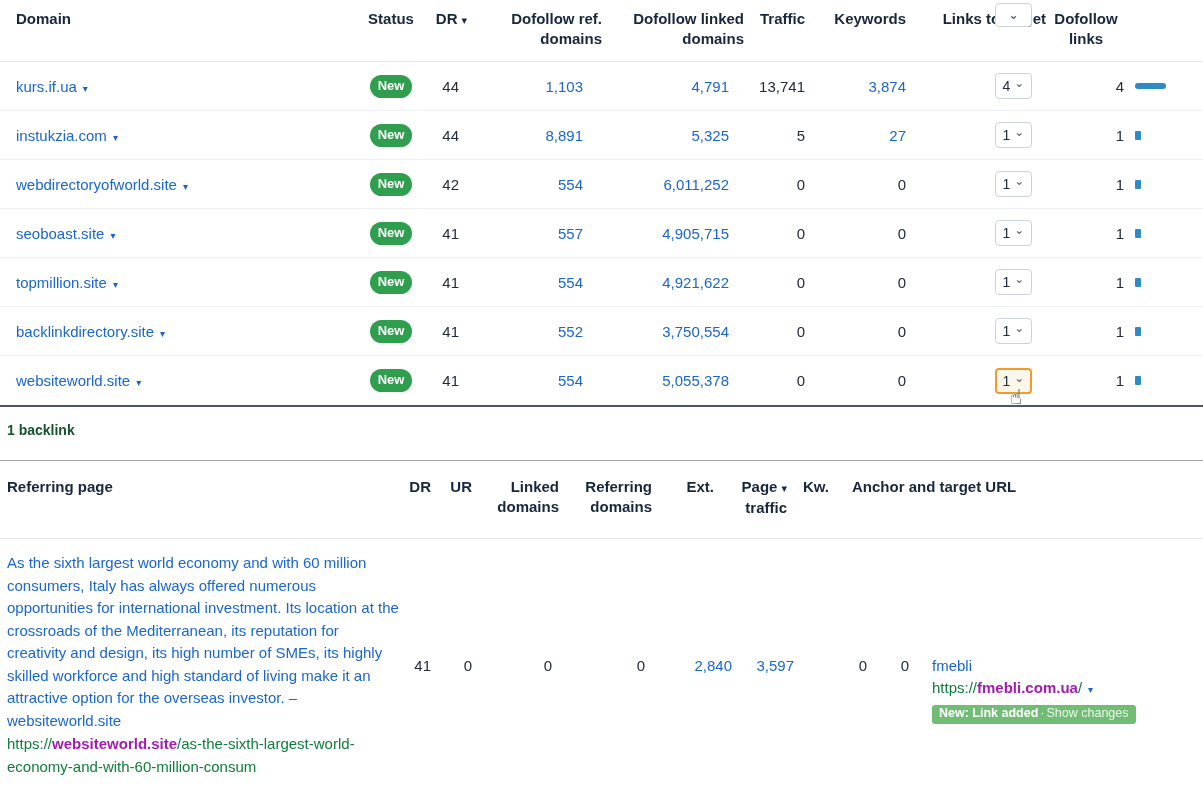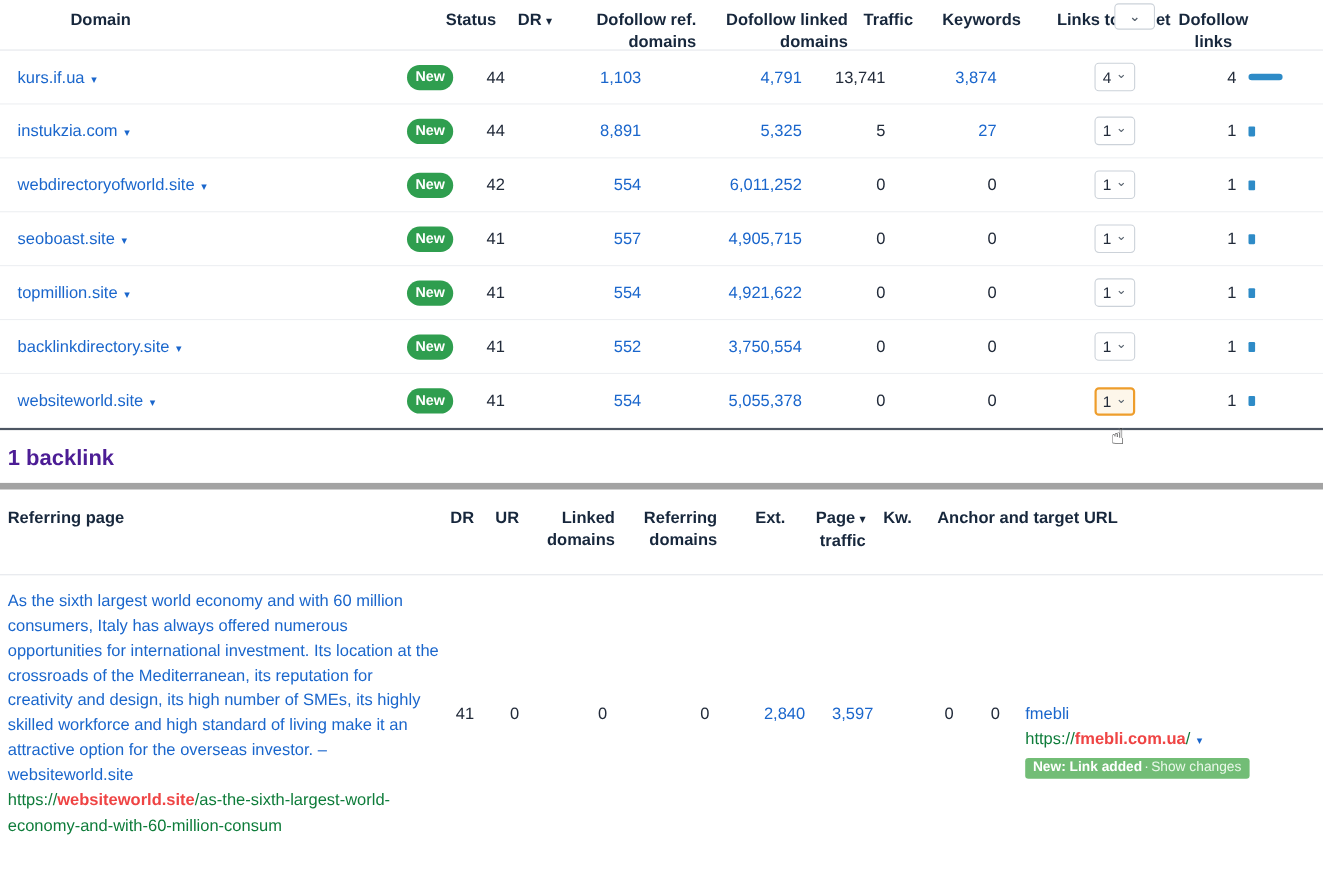--- a/index.html
+++ b/index.html
@@ -12,21 +12,21 @@
   }
   .page { position: relative; width: 1203px; height: 803px; }
   a { text-decoration: none; color: #1a66cc; cursor: pointer; }
 
   
   .row  { display: flex; align-items: center; }
   .thead{ display: flex; align-items: flex-start; }
   .th   { font-weight: bold; color: #17273c; line-height: 20px; padding-top: 9px; }
 
   
-  .t1 .thead { height: 46px; border-bottom: 1px solid #e4e7eb; padding-left: 48px; }
+  .t1 .thead { height: 62px; border-bottom: 1px solid #e4e7eb; }
   .t1 .row   { height: 49px; border-bottom: 1px solid #edeff2; }
   .t1 .row:last-child { border-bottom: none; }
   .t1 { border-bottom: 2px solid #4d5663; }
 
   .c1-domain  { width: 362px; padding-left: 16px; }
   .c1-status  { width: 58px;  text-align: center; }
   .c1-dr      { width: 47px;  text-align: right; }
   .c1-ref     { width: 135px; text-align: right; }
   .c1-linked  { width: 142px; text-align: right; }
   .c1-traffic { width: 62px;  text-align: right; }
@@ -69,43 +69,43 @@
   }
   .peek-select .sel-chev { margin: 0 0 1px 0; }
 
   .dfl-num { width: 76px; text-align: right; }
   .barwrap { width: 42px; margin-left: 11px; display: flex; align-items: center; }
   .bar-lg { width: 31px; height: 6px; border-radius: 3px; background: #2e8bc7; }
   .bar-sm { width: 6px;  height: 9px; border-radius: 1px; background: #2e8bc7; }
 
   
   .section-bar {
-    height: 54px; border-bottom: 6px solid #a3a3a3;
-    padding: 15px 0 0 7px; font-size: 20px; font-weight: bold; color: #4c1d95;
+    height: 54px; border-bottom: 1px solid #a3a3a3;
+    padding: 15px 0 0 7px; font-size: 14px; font-weight: bold; color: #14532d;
   }
 
   
   .t2 .thead { height: 78px; border-bottom: 1px solid #e4e7eb; }
   .t2 .th { padding-top: 16px; }
   .t2 .trow { display: flex; align-items: center; padding-top: 13px; }
 
   .c2-page { width: 400px; padding-left: 7px; }
   .c2-dr   { width: 31px; text-align: right; }
   .c2-ur   { width: 41px; text-align: right; }
   .c2-dt   { width: 80px; text-align: right; }
   .c2-rd   { width: 93px; text-align: right; }
   .c2-ld   { width: 87px; text-align: right; }
   .c2-ext  { width: 62px; text-align: right; }
   .c2-pt   { width: 73px; text-align: right; }
   .c2-kw   { width: 42px; text-align: right; }
   .c2-anchor { flex: 1; padding-left: 23px; }
 
   .ref-title { display: block; line-height: 22.5px; color: #1a66cc; }
   .gurl { color: #0e7c3a; line-height: 22.5px; overflow-wrap: break-word; }
-  .gurl b { color: #ef4444; }
+  .gurl b { color: #a21caf; }
   .ref-url { display: block; margin-top: 1px; }
 
   .anchor-link { display: inline-block; line-height: 22px; margin-top: 48px; }
   .target-line { line-height: 22px; white-space: nowrap; }
 
   .chg-badge {
     display: inline-block; margin-top: 4px; background: #72bd76;
     border-radius: 3px; padding: 1px 7px 3px; font-size: 12.5px; line-height: 15px;
     white-space: nowrap;
   }

